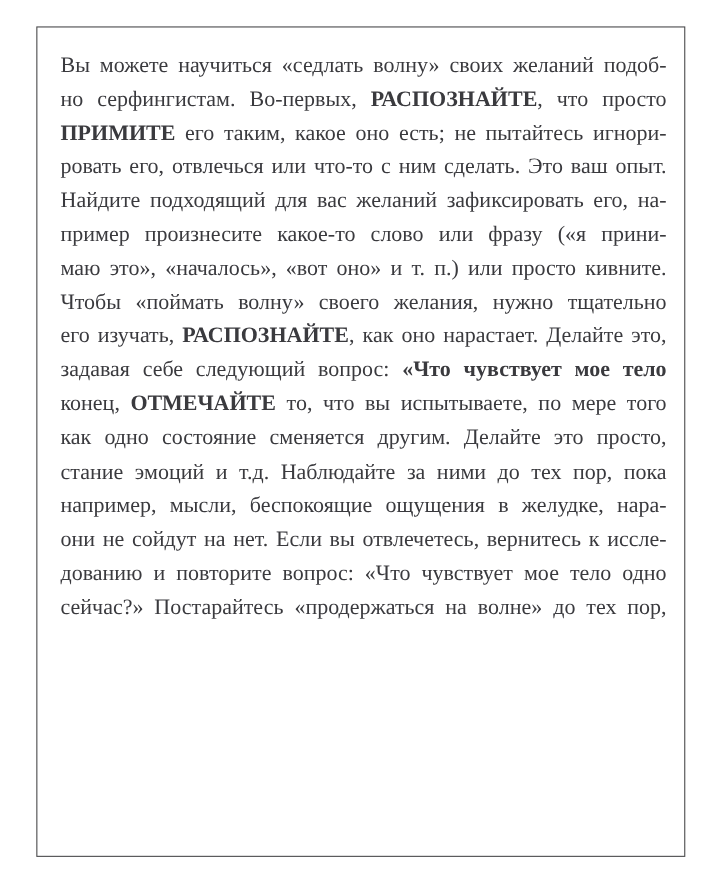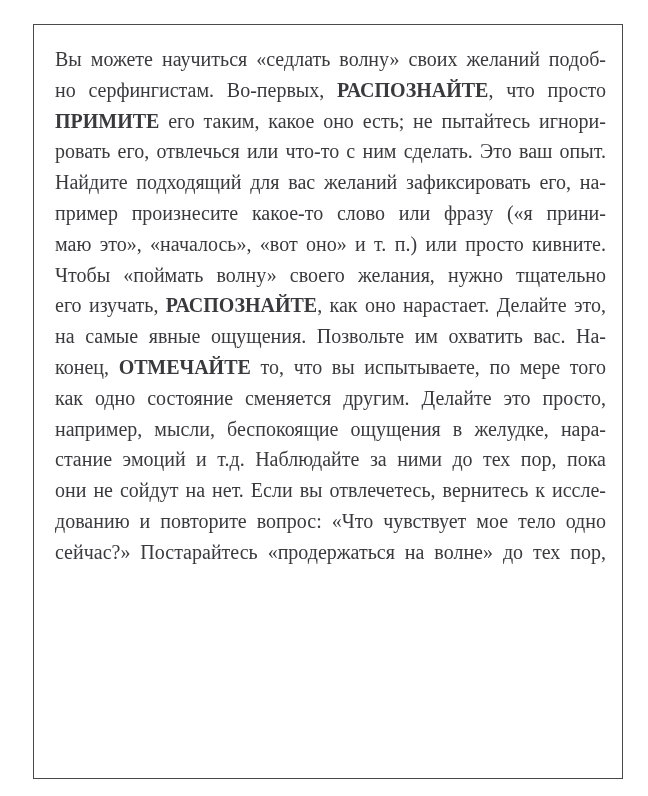--- a/index.html
+++ b/index.html
@@ -57,23 +57,23 @@
     <div class="textblock">
         <div class="line"><span class="run">Вы можете научиться «седлать волну» своих желаний подоб-</span></div>
         <div class="line"><span class="run">но серфингистам. Во-первых, </span><span class="run bold">РАСПОЗНАЙТЕ</span><span class="run">, что просто</span></div>
         <div class="line"><span class="run bold">ПРИМИТЕ</span><span class="run"> его таким, какое оно есть; не пытайтесь игнори-</span></div>
         <div class="line"><span class="run">ровать его, отвлечься или что-то с ним сделать. Это ваш опыт.</span></div>
         <div class="line"><span class="run">Найдите подходящий для вас желаний зафиксировать его, на-</span></div>
         <div class="line"><span class="run">пример произнесите какое-то слово или фразу («я прини-</span></div>
         <div class="line"><span class="run">маю это», «началось», «вот оно» и т. п.) или просто кивните.</span></div>
         <div class="line"><span class="run">Чтобы «поймать волну» своего желания, нужно тщательно</span></div>
         <div class="line"><span class="run">его изучать, </span><span class="run bold">РАСПОЗНАЙТЕ</span><span class="run">, как оно нарастает. Делайте это,</span></div>
-        <div class="line"><span class="run">на самые явные ощущения. Позвольте им охватить вас. На-</span></div>
+        <div class="line"><span class="run">задавая себе следующий вопрос: </span><span class="run bold">«Что чувствует мое тело</span></div>
         <div class="line"><span class="run">конец, </span><span class="run bold">ОТМЕЧАЙТЕ</span><span class="run"> то, что вы испытываете, по мере того</span></div>
         <div class="line"><span class="run">как одно состояние сменяется другим. Делайте это просто,</span></div>
+        <div class="line"><span class="run">стание эмоций и т.д. Наблюдайте за ними до тех пор, пока</span></div>
         <div class="line"><span class="run">например, мысли, беспокоящие ощущения в желудке, нара-</span></div>
-        <div class="line"><span class="run">стание эмоций и т.д. Наблюдайте за ними до тех пор, пока</span></div>
         <div class="line"><span class="run">они не сойдут на нет. Если вы отвлечетесь, вернитесь к иссле-</span></div>
         <div class="line"><span class="run">дованию и повторите вопрос: «Что чувствует мое тело одно</span></div>
         <div class="line"><span class="run">сейчас?» Постарайтесь «продержаться на волне» до тех пор,</span></div>
       </div>
   </div>
 </div>
 
 </body></html>

